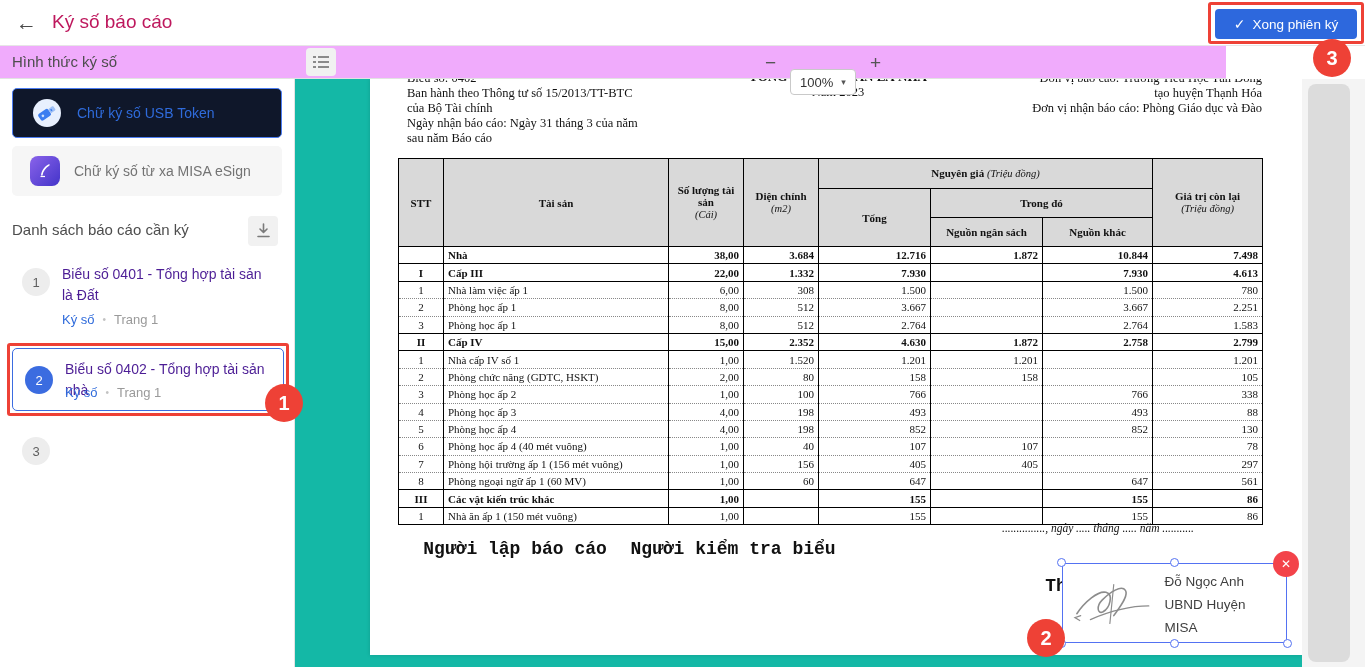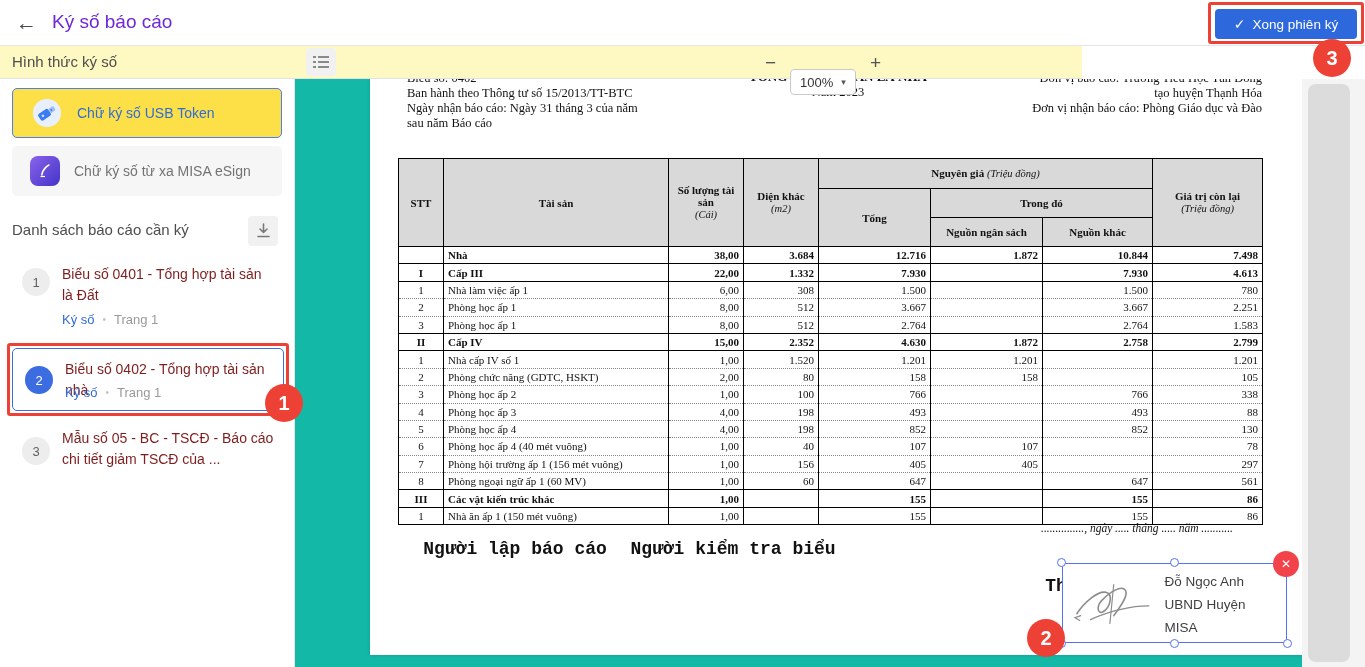--- a/index.html
+++ b/index.html
@@ -2,50 +2,50 @@
 <html><head>
 <meta charset="utf-8">
 <style>
   * { margin:0; padding:0; box-sizing:border-box; }
   html,body { width:1365px; height:667px; overflow:hidden; }
   body { font-family:"Liberation Sans", sans-serif; background:#fff; position:relative; color:#3c3c3c; }
 
   
   .topbar { position:absolute; left:0; top:0; width:1365px; height:46px; background:#fff; border-bottom:1px solid #e6e6e6; z-index:5; }
   .back-arrow { position:absolute; left:16px; top:11px; font-size:21px; color:#4a4a4a; cursor:pointer; }
-  .page-title { position:absolute; left:52px; top:11px; font-size:19px; color:#6d28d9; }
+  .page-title { position:absolute; left:52px; top:11px; font-size:19px; color:#be185d; }
   .done-annot { position:absolute; left:1208px; top:2px; width:156px; height:42px; border:3px solid #ee4136; border-radius:3px; z-index:30; }
   .done-btn { position:absolute; left:4px; top:4px; width:142px; height:30px; background:#2d68dd; color:#fff; border:none; border-radius:4px; font-size:13.5px; font-family:"Liberation Sans",sans-serif; cursor:pointer; display:flex; align-items:center; justify-content:center; gap:7px; }
   .done-btn .chk { font-size:14px; }
 
   
-  .row2 { position:absolute; left:0; top:46px; width:1082px; height:33px; background:#fef9c3; border-bottom:1px solid #e2e2e2; z-index:4; }
+  .row2 { position:absolute; left:0; top:46px; width:1226px; height:33px; background:#f0abfc; border-bottom:1px solid #e2e2e2; z-index:4; }
   .sign-method-label { position:absolute; left:12px; top:7px; font-size:15px; color:#4d4d4d; }
   .panel-toggle { position:absolute; left:306px; top:2px; width:30px; height:28px; background:#f1f1f1; border-radius:4px; display:flex; align-items:center; justify-content:center; cursor:pointer; }
   .zoom-group { position:absolute; left:765px; top:2px; height:28px; display:flex; align-items:center; gap:14px; }
   .zoom-btn { font-size:19px; color:#555; cursor:pointer; line-height:1; }
   .zoom-select { border:1px solid #c9c9c9; border-radius:4px; height:26px; padding:0 9px; display:flex; align-items:center; gap:8px; font-size:13px; color:#333; cursor:pointer; background:#fff;margin-top:40px; }
   .zoom-select .caret { font-size:9px; color:#555; }
 
   
   .sidebar { position:absolute; left:0; top:79px; width:295px; height:588px; background:#fff; border-right:1px solid #e3e3e3; z-index:3; }
   .method-card { position:absolute; left:12px; width:270px; height:50px; border-radius:5px; display:flex; align-items:center; padding-left:18px; gap:14px; cursor:pointer; }
-  .usb-card { top:9px; border:1px solid #4c7df2; background:#fde047; }
+  .usb-card { top:9px; border:1px solid #4c7df2; background:#0f172a; }
   .usb-card .lbl { color:#2f6bdb; font-size:14px; }
   .esign-card { top:67px; background:#f6f6f6; }
   .esign-card .lbl { color:#737373; font-size:14px; }
   .esign-icon { width:30px; height:30px; border-radius:8px; background:linear-gradient(135deg,#8a63ea,#4334c9); display:flex; align-items:center; justify-content:center; }
   .list-header { position:absolute; left:0; top:131px; width:295px; height:42px; }
   .list-header .txt { position:absolute; left:12px; top:11px; font-size:15px; color:#4d4d4d; }
   .dl-btn { position:absolute; left:248px; top:6px; width:30px; height:30px; background:#f1f1f1; border-radius:4px; display:flex; align-items:center; justify-content:center; cursor:pointer; }
 
   .report-item { position:absolute; left:12px; width:272px; cursor:pointer; }
   .badge { position:absolute; left:10px; top:4px; width:28px; height:28px; border-radius:50%; background:#ededed; color:#5f5f5f; font-size:13px; display:flex; align-items:center; justify-content:center; }
   .badge.sel { background:#3b6ce0; color:#fff; }
-  .item-title { position:absolute; left:50px; top:0; width:212px; font-size:14px; color:#7f1d1d; line-height:21px; }
+  .item-title { position:absolute; left:50px; top:0; width:212px; font-size:14px; color:#4c1d95; line-height:21px; }
   .item-meta { position:absolute; left:50px; font-size:13px; color:#9a9a9a; display:flex; align-items:center; gap:8px; }
   .item-meta .ky { color:#2f6bdb; }
   .item-meta .dot { color:#c2c2c2; font-size:10px; }
 
   .item1 { top:185px; height:80px; }
   .item1 .item-meta { top:48px; }
   .item2-annot { position:absolute; left:7px; top:264px; width:282px; height:73px; border:3px solid #ee4136; border-radius:3px; z-index:6; }
   .item2 { top:269px; height:63px; border:1.5px solid #3b6ce0; border-radius:5px; z-index:7; background:#fff; }
   .item2 .badge { top:17px; left:12px; }
   .item2 .item-title { top:10px; left:52px; width:218px; }
@@ -185,30 +185,30 @@
     <div class="item-title">Biểu số 0402 - Tổng hợp tài sản nhà</div>
     <div class="item-meta">
       <span class="ky">Ký số</span>
       <span class="dot">•</span>
       <span>Trang 1</span>
     </div>
   </div>
 
   <div class="report-item item3">
     <span class="badge">3</span>
-    <div class="item-title">Mẫu số 05 - BC - TSCĐ - Báo cáo chi tiết giảm TSCĐ của ...</div>
   </div>
 </div>
 
 <div class="viewer">
   <div class="page">
 
     <div class="doc-left">
       <div>Biểu số: 0402</div>
       <div>Ban hành theo Thông tư số 15/2013/TT-BTC</div>
+      <div>của Bộ Tài chính</div>
       <div>Ngày nhận báo cáo: Ngày 31 tháng 3 của năm</div>
       <div>sau năm Báo cáo</div>
     </div>
     <div class="doc-center">
       <div class="t">TỔNG HỢP TÀI SẢN LÀ NHÀ</div>
       <div class="y">Năm 2023</div>
     </div>
     <div class="doc-right">
       <div>Đơn vị báo cáo: Trường Tiểu Học Tân Đông</div>
       <div>tạo huyện Thạnh Hóa</div>
@@ -228,21 +228,21 @@
       </colgroup>
       <thead>
         <tr>
           <th rowspan="3">STT</th>
           <th rowspan="3">Tài sản</th>
           <th rowspan="3">
             <span>Số lượng tài sản</span><br>
             <span class="sub">(Cái)</span>
           </th>
           <th rowspan="3">
-            <span>Diện khác</span><br>
+            <span>Diện chính</span><br>
             <span class="sub">(m2)</span>
           </th>
           <th colspan="3">
             <span>Nguyên giá</span>
             <span class="sub">(Triệu đồng)</span>
           </th>
           <th rowspan="3">
             <span>Giá trị còn lại</span><br>
             <span class="sub">(Triệu đồng)</span>
           </th>
@@ -415,21 +415,21 @@
             <td class="c-num">155</td>
             <td class="c-num"></td>
             <td class="c-num">155</td>
             <td class="c-num">86</td>
           </tr>
         </tbody>
     </table>
 
     <div class="foot-label" style="left:145px; top:460px;">Người lập báo cáo</div>
     <div class="foot-label" style="left:363px; top:460px;">Người kiểm tra biểu</div>
-    <div class="date-line" style="left:767px; top:443px;font-style:italic;">..............., ngày ..... tháng ..... năm ...........</div>
+    <div class="date-line" style="left:728px; top:443px;font-style:italic;">..............., ngày ..... tháng ..... năm ...........</div>
     <div class="foot-label" style="left:767px; top:461px;margin-top:36px;">Thủ trưởng đơn vị</div>
 
     <div class="sig-box">
       <span class="handle h-tl"></span>
       <span class="handle h-tm"></span>
       <span class="handle h-bl"></span>
       <span class="handle h-bm"></span>
       <span class="handle h-br"></span>
       <span class="sig-close">
         <span>✕</span>

